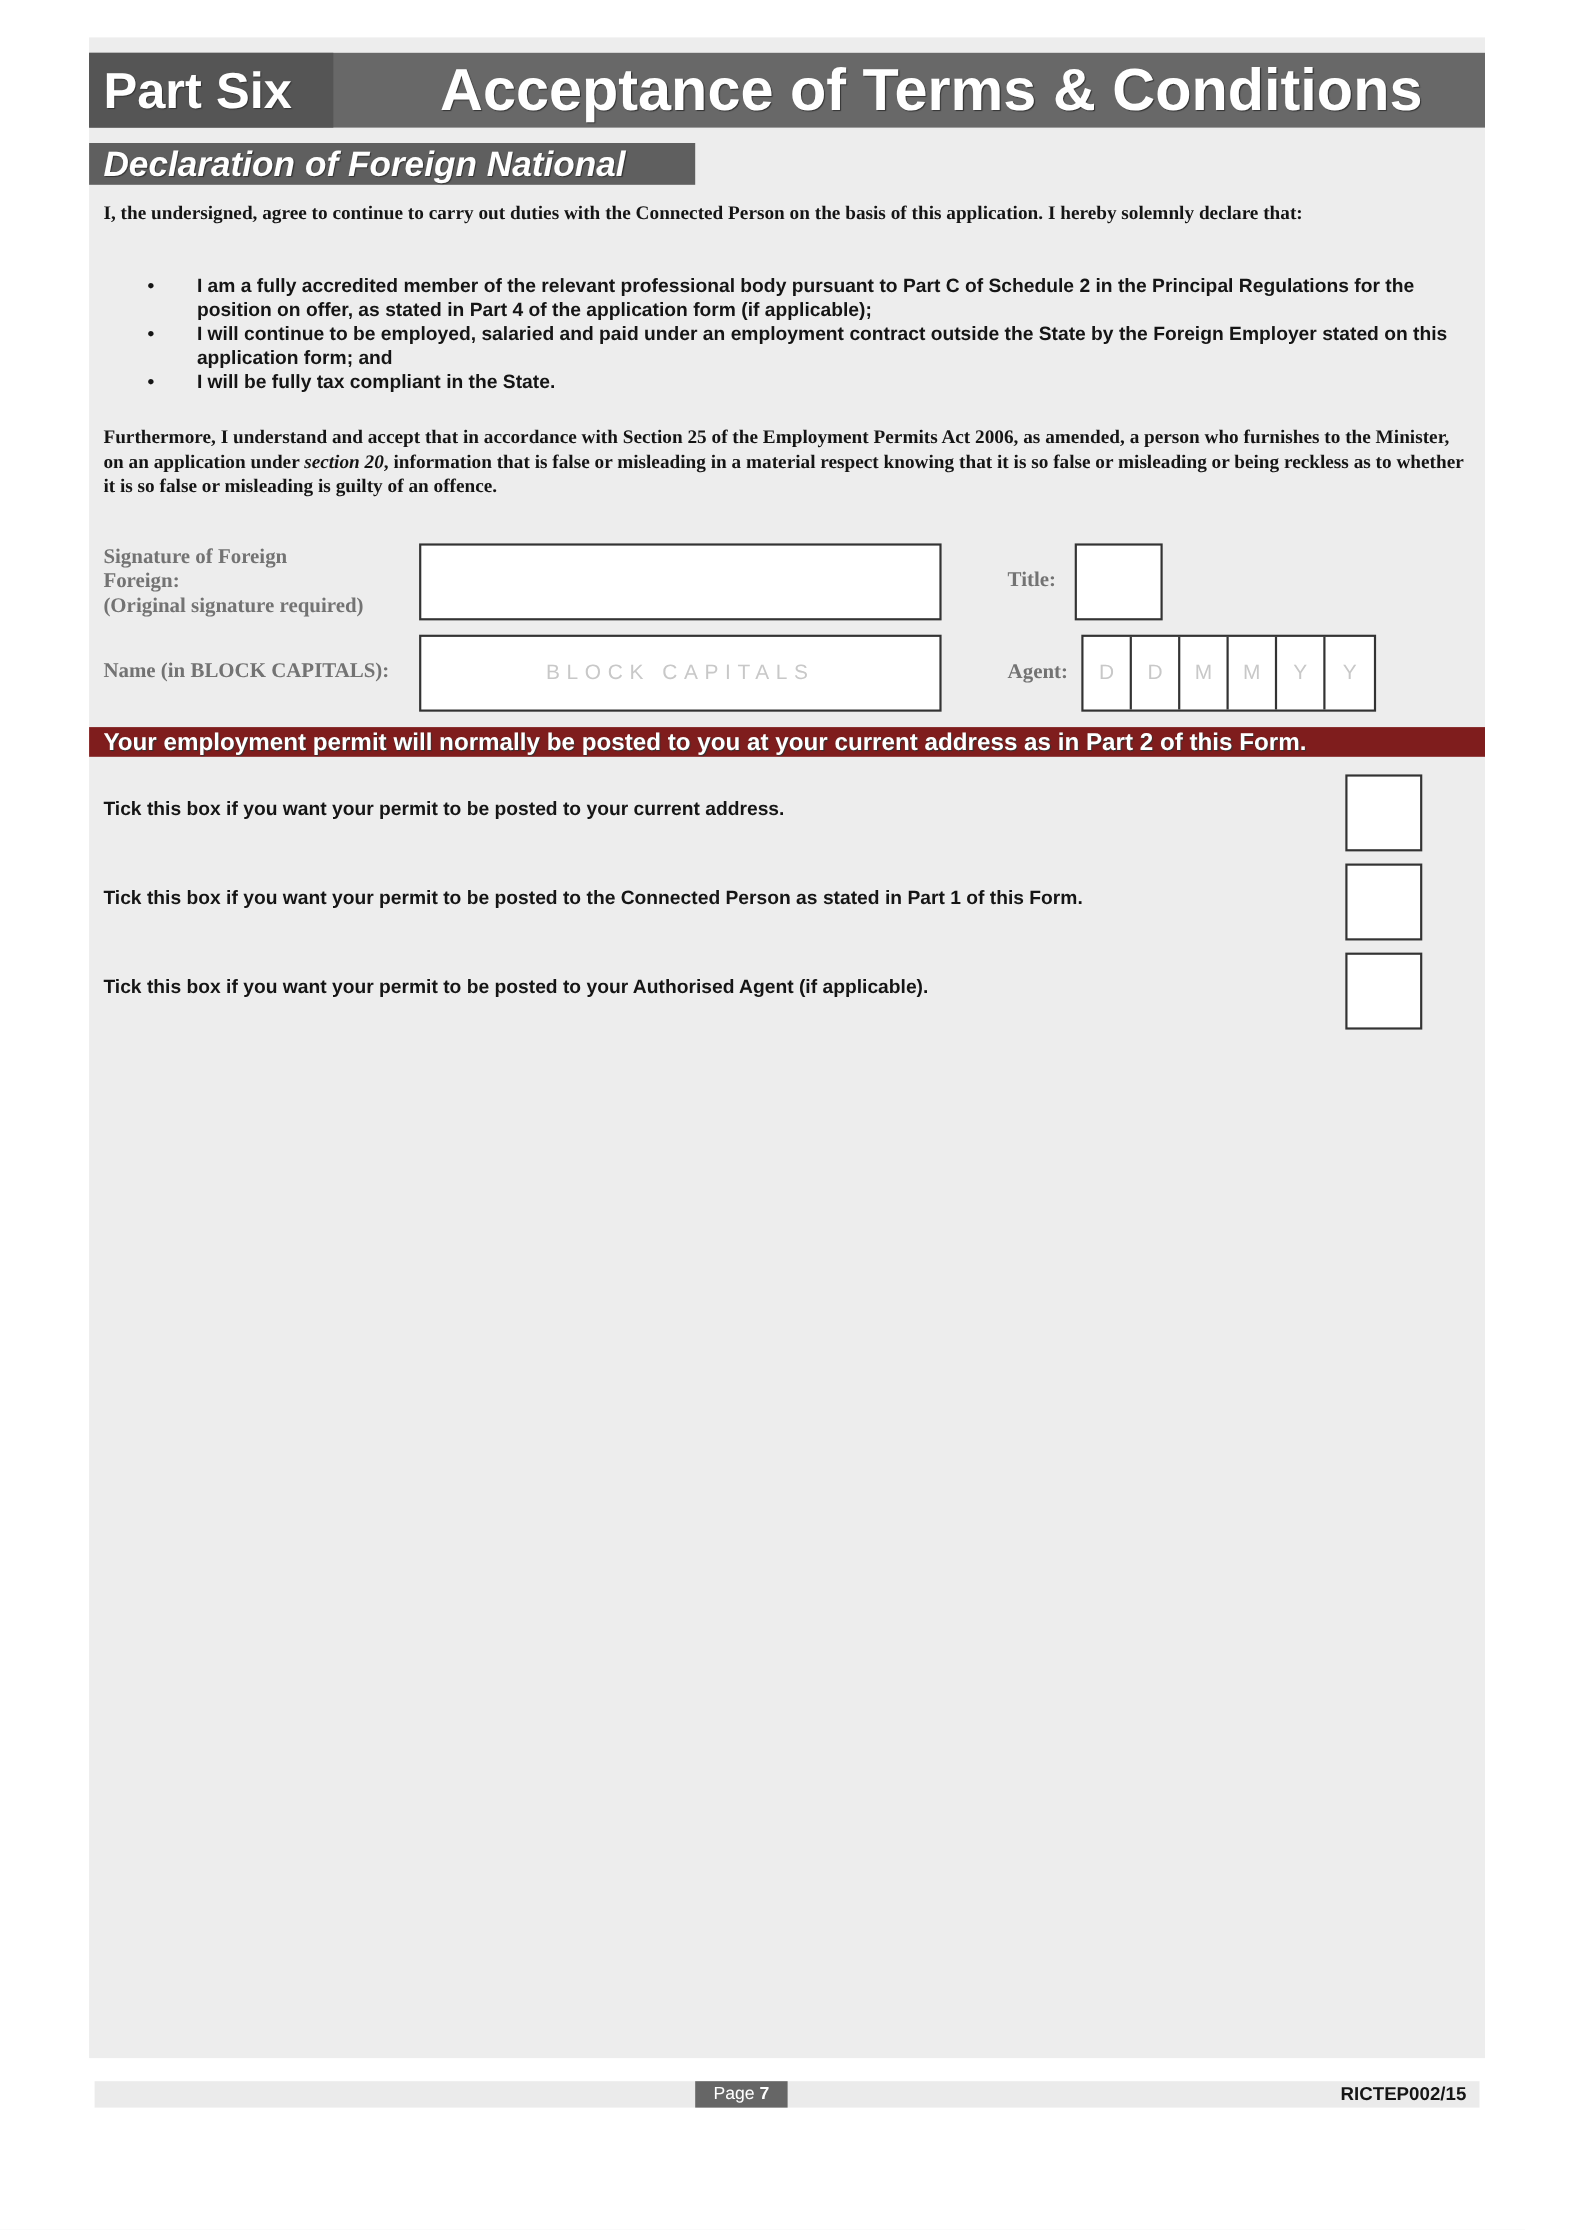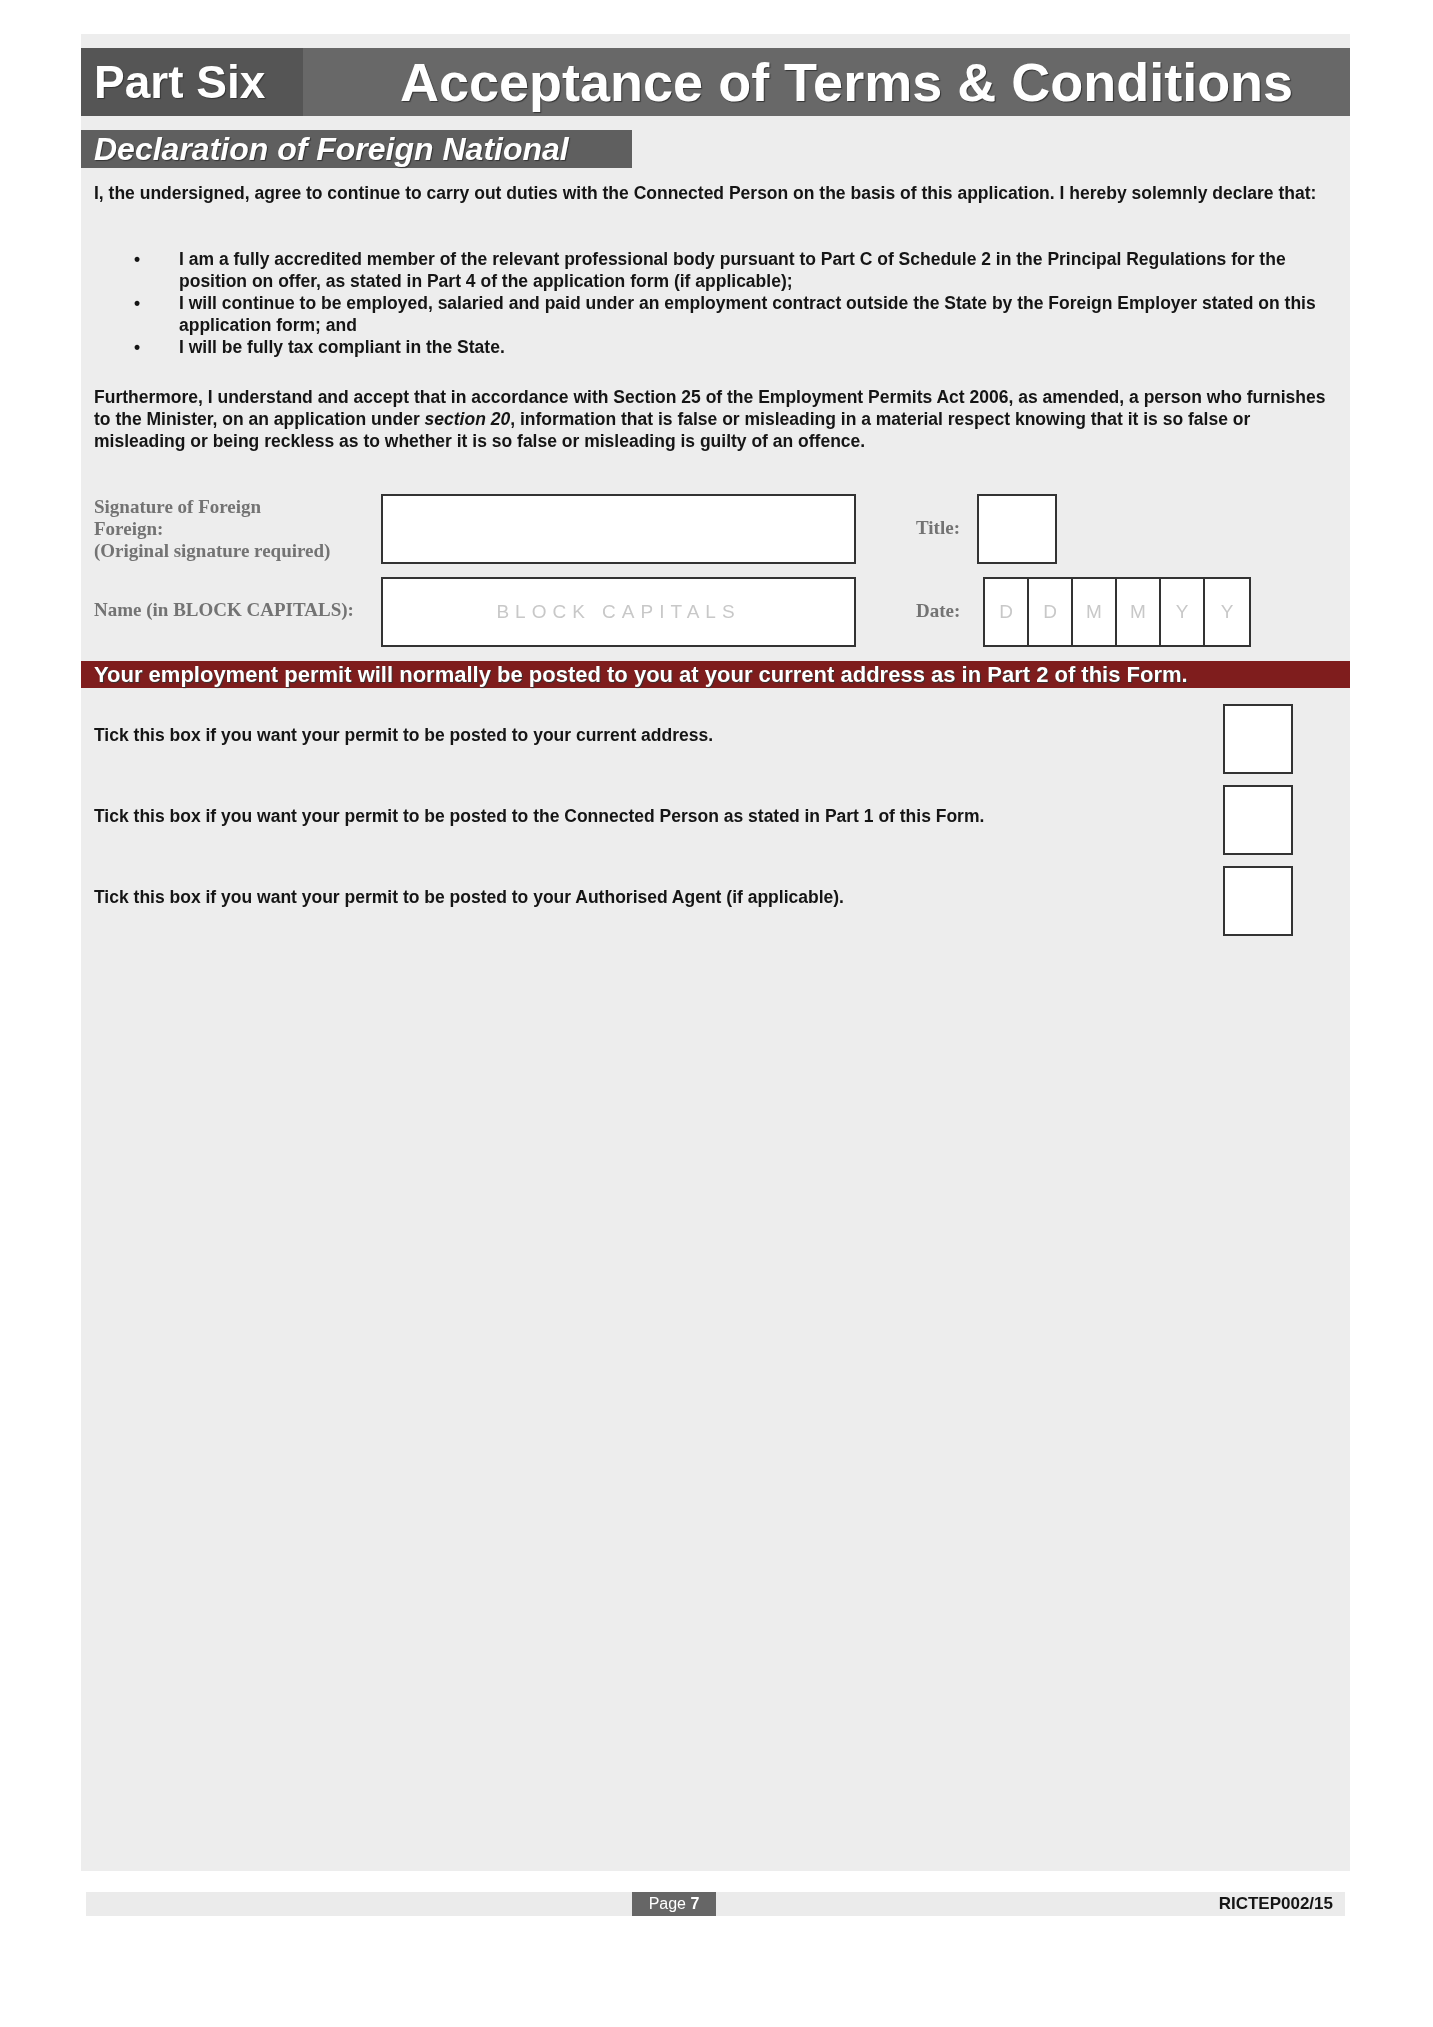--- a/index.html
+++ b/index.html
@@ -26,21 +26,21 @@
     padding-left: 97px; box-sizing: border-box; text-shadow: 1px 1px 1px #333;
   }
   .subhdr {
     position: absolute; left: 0; top: 96px; width: 551px; height: 38px;
     background: #5f5f5f; color: #fff; font-weight: bold; font-style: italic;
     font-size: 32px; line-height: 38px; padding-left: 13px; box-sizing: border-box;
     text-shadow: 1px 1px 1px #333;
   }
   .body-text {
     position: absolute; left: 13px; width: 1245px; font-weight: bold;
-    font-size: 17.5px; line-height: 22px; color: #151515;
+    font-size: 17.5px; line-height: 22px; color: #151515; font-family: Liberation Serif, serif;
   }
   .p1 { top: 148px; }
   .bullets { position: absolute; left: 0; top: 214px; width: 1269px; margin: 0; padding: 0; list-style: none; }
   .bullets li {
     position: relative; padding-left: 98px; padding-right: 20px;
     font-weight: bold; font-size: 17.5px; line-height: 22px; color: #151515;
   }
   .bullets li .dot { position: absolute; left: 53px; top: 0; }
   .p2 { top: 352px; }
   .p2 i { font-style: italic; }
@@ -138,21 +138,21 @@
   <div class="box sig-box"></div>
 
   <div class="lbl name-label">Name (in BLOCK CAPITALS):</div>
   <div class="box name-box">
     <span>BLOCK CAPITALS</span>
   </div>
 
   <div class="lbl title-label">Title:</div>
   <div class="box title-box"></div>
 
-  <div class="lbl date-label">Date:</div>
+  <div class="lbl date-label">Agent:</div>
   <div class="date-boxes">
     <div class="date-cell">D</div>
     <div class="date-cell">D</div>
     <div class="date-cell">M</div>
     <div class="date-cell">M</div>
     <div class="date-cell">Y</div>
     <div class="date-cell">Y</div>
   </div>
 
   <div class="post-banner">Your employment permit will normally be posted to you at your current address as in Part 2 of this Form.</div>

